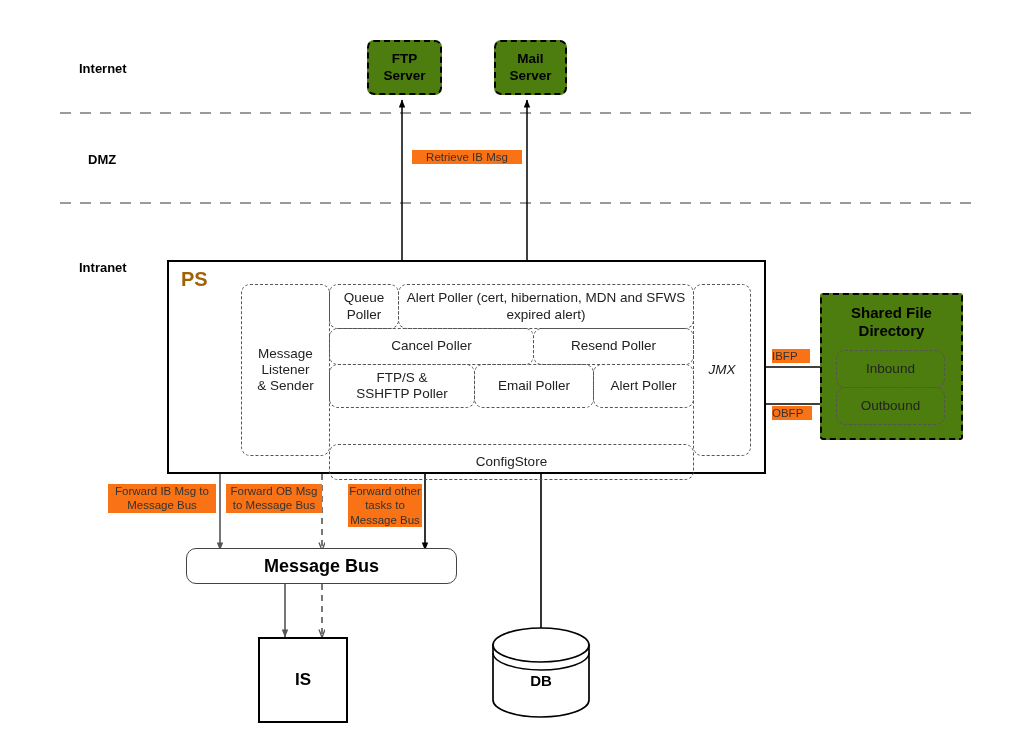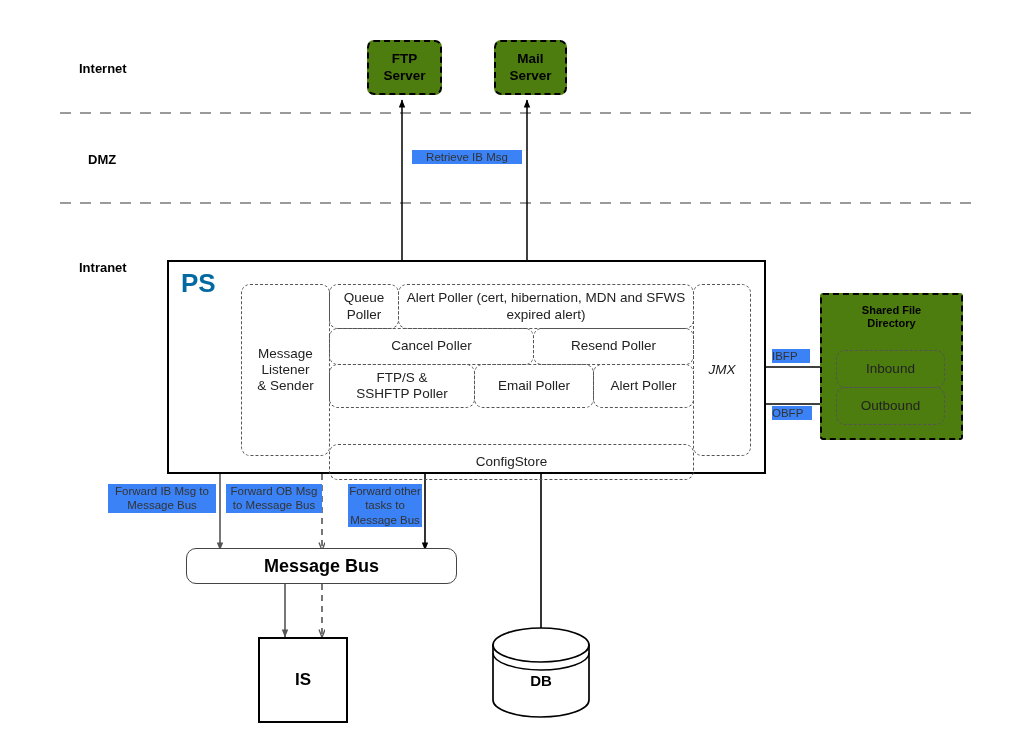--- a/index.html
+++ b/index.html
@@ -60,42 +60,42 @@
     align-items: center;
     justify-content: center;
     text-align: center;
     font-size: 13.5px;
     color: #222;
     line-height: 1.2;
     padding: 1px 2px;
   }
   .ps-title {
     position: absolute;
-    font-size: 26px;
-    font-weight: bold;
-    color: #0369a1;
+    font-size: 20px;
+    font-weight: bold;
+    color: #a16207;
   }
   .sfd-title {
     position: absolute;
-    font-size: 11px;
+    font-size: 15px;
     font-weight: bold;
     color: #000;
     text-align: center;
     line-height: 1.2;
     width: 100%;
     left: 0;
   }
   .edge-label {
     position: absolute;
     font-size: 11.5px;
     color: #333;
     text-align: center;
     line-height: 1.25;
     white-space: pre-line;
-    background: #3b82f6;
+    background: #f97316;
   }
   .bus-node {
     position: absolute;
     box-sizing: border-box;
     border: 1.5px solid #444;
     border-radius: 10px;
     background: #fff;
     display: flex;
     align-items: center;
     justify-content: center;

